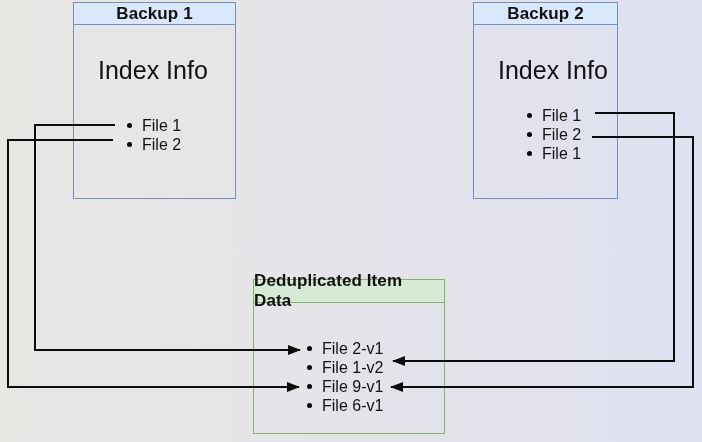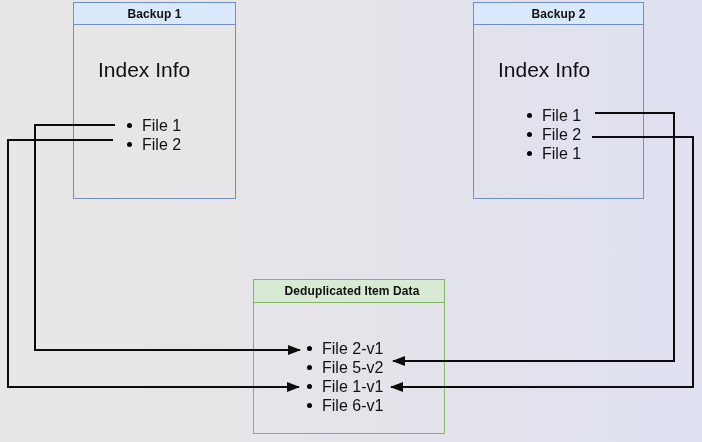--- a/index.html
+++ b/index.html
@@ -22,40 +22,39 @@
     box-sizing: border-box;
     background: transparent;
   }
   .node .titlebar {
     box-sizing: border-box;
     width: 100%;
     display: flex;
     align-items: center;
     justify-content: center;
     font-weight: bold;
-    font-size: 12px;
+    font-size: 17px;
     letter-spacing: 0.1px;
   }
   .node.blue { border: 1px solid #7090c5; }
   .node.blue .titlebar {
     height: 22px;
     background: #d9e8fb;
     border-bottom: 1px solid #7090c5;
   }
   .node.green { border: 1px solid #84b565; }
   .node.green .titlebar {
     height: 23px;
     background: #d7ead3;
     border-bottom: 1px solid #84b565;
-    padding-left: 6px;
   }
   .section-label {
     position: absolute;
     left: 24px;
-    font-size: 21px;
+    font-size: 25px;
     line-height: 26px;
     white-space: nowrap;
   }
   ul.filelist {
     list-style: none;
     margin: 0;
     padding: 0;
     position: absolute;
     left: 0;
     right: 0;
@@ -104,36 +103,36 @@
 
   <div id="backup1" class="node blue" style="left:73px; top:2px; width:163px; height:197px;">
     <div class="titlebar">Backup 1</div>
     <div class="section-label">Index Info</div>
     <ul class="filelist">
       <li><span class="bullet"></span><span>File 1</span></li>
       <li><span class="bullet"></span><span>File 2</span></li>
     </ul>
   </div>
 
-  <div id="backup2" class="node blue" style="left:473px; top:2px; width:171px; height:197px;">
+  <div id="backup2" class="node blue" style="left:473px; top:2px; width:145px; height:197px;">
     <div class="titlebar">Backup 2</div>
     <div class="section-label">Index Info</div>
     <ul class="filelist">
       <li><span class="bullet"></span><span>File 1</span></li>
       <li><span class="bullet"></span><span>File 2</span></li>
       <li><span class="bullet"></span><span>File 1</span></li>
     </ul>
   </div>
 
   <div id="dedup" class="node green" style="left:253px; top:279px; width:192px; height:155px;">
     <div class="titlebar">Deduplicated Item Data</div>
     <ul class="filelist">
       <li><span class="bullet"></span><span>File 2-v1</span></li>
-      <li><span class="bullet"></span><span>File 5-v2</span></li>
-      <li><span class="bullet"></span><span>File 1-v1</span></li>
+      <li><span class="bullet"></span><span>File 1-v2</span></li>
+      <li><span class="bullet"></span><span>File 9-v1</span></li>
       <li><span class="bullet"></span><span>File 6-v1</span></li>
     </ul>
   </div>
 
   <svg class="arrows" viewBox="0 0 702 442">
     <defs>
       <marker id="arrowhead" markerWidth="13" markerHeight="10" refX="12" refY="5" orient="auto" markerUnits="userSpaceOnUse">
         <path d="M0,0 L13,5 L0,10 z" fill="#0c0c0c"></path>
       </marker>
     </defs>

